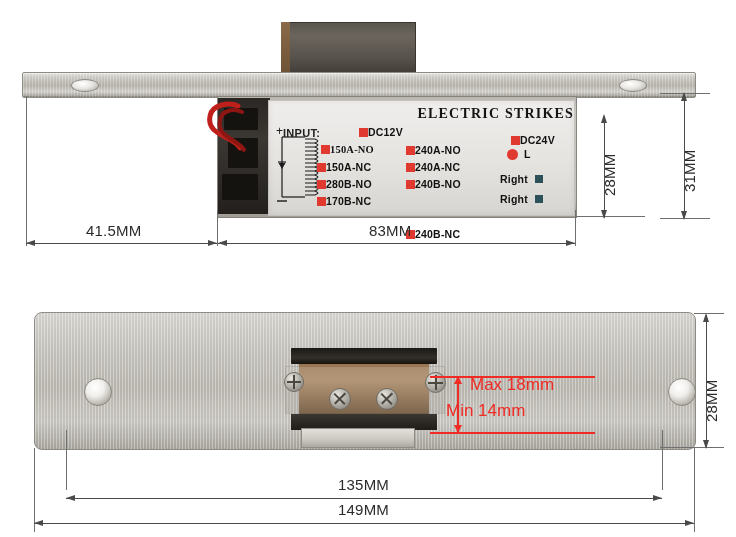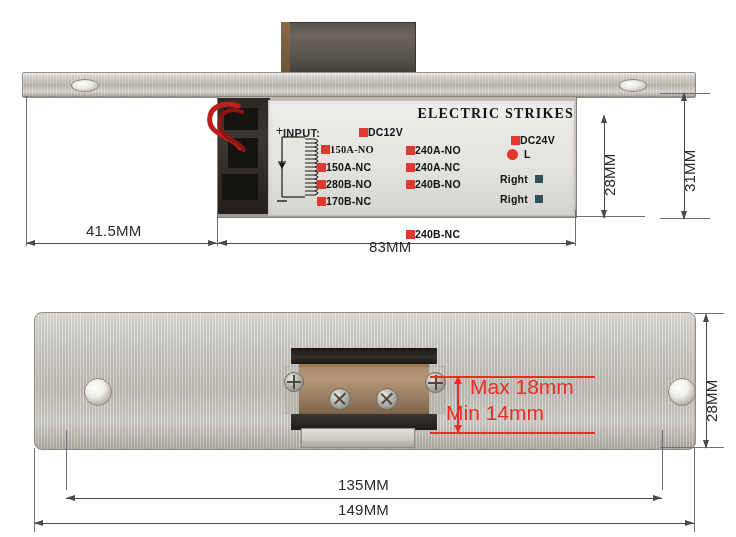--- a/index.html
+++ b/index.html
@@ -20,21 +20,21 @@
   .arrow.up{border-left:3.5px solid transparent;border-right:3.5px solid transparent;border-bottom:9px solid #4a4a4a;}
   .arrow.down{border-left:3.5px solid transparent;border-right:3.5px solid transparent;border-top:9px solid #4a4a4a;}
   .dimtext{position:absolute;font-size:15px;color:#2b2b2b;white-space:nowrap;
            letter-spacing:.2px;font-family:"Liberation Sans",sans-serif;}
   .dimtext.vert{transform:rotate(-90deg);transform-origin:left top;}
 
   
   .rline{position:absolute;background:#ef2b24;}
   .rline.h{height:2px;}
   .rline.v{width:2px;}
-  .rtext{position:absolute;color:#ef2b24;font-size:21px;white-space:nowrap;
+  .rtext{position:absolute;color:#ef2b24;font-size:17px;white-space:nowrap;
          font-family:"Liberation Sans",sans-serif;}
   .rarrow{position:absolute;width:0;height:0;}
   .rarrow.up{border-left:4px solid transparent;border-right:4px solid transparent;border-bottom:8px solid #ef2b24;}
   .rarrow.down{border-left:4px solid transparent;border-right:4px solid transparent;border-top:8px solid #ef2b24;}
 
   
   .faceplate-top{position:absolute;left:22px;top:72px;width:672px;height:24px;
     background:linear-gradient(180deg,#e7e6e2 0%,#cfcdc7 18%,#b8b5ad 52%,#d5d3cd 78%,#9e9b94 100%);
     border:1px solid #8e8b84;border-radius:2px;
     box-shadow:inset 0 1px 0 #f3f2ef, inset 0 -1px 0 #8f8c85;}
@@ -217,21 +217,21 @@
     <div class="ext" style="left:575px;top:210px;height:36px;"></div>
 
     <div class="dimline h" style="left:26px;top:243px;width:191px;"></div>
     <div class="arrow left" style="left:26px;top:239.5px;"></div>
     <div class="arrow right" style="left:208px;top:239.5px;"></div>
     <div class="dimtext" style="left:86px;top:222px;">41.5MM</div>
 
     <div class="dimline h" style="left:218px;top:243px;width:357px;"></div>
     <div class="arrow left" style="left:218px;top:239.5px;"></div>
     <div class="arrow right" style="left:566px;top:239.5px;"></div>
-    <div class="dimtext" style="left:369px;top:222px;margin-top:16px;">83MM</div>
+    <div class="dimtext" style="left:369px;top:222px;">83MM</div>
 
     <div class="exth" style="left:575px;top:216px;width:70px;"></div>
     <div class="dimline v" style="left:604px;top:116px;height:102px;"></div>
     <div class="arrow up" style="left:600.5px;top:114px;"></div>
     <div class="arrow down" style="left:600.5px;top:210px;"></div>
     <div class="dimtext vert" style="left:601px;top:196px;">28MM</div>
 
     <div class="exth" style="left:660px;top:218px;width:50px;"></div>
     <div class="exth" style="left:660px;top:93px;width:50px;"></div>
     <div class="dimline v" style="left:684px;top:94px;height:124px;"></div>

